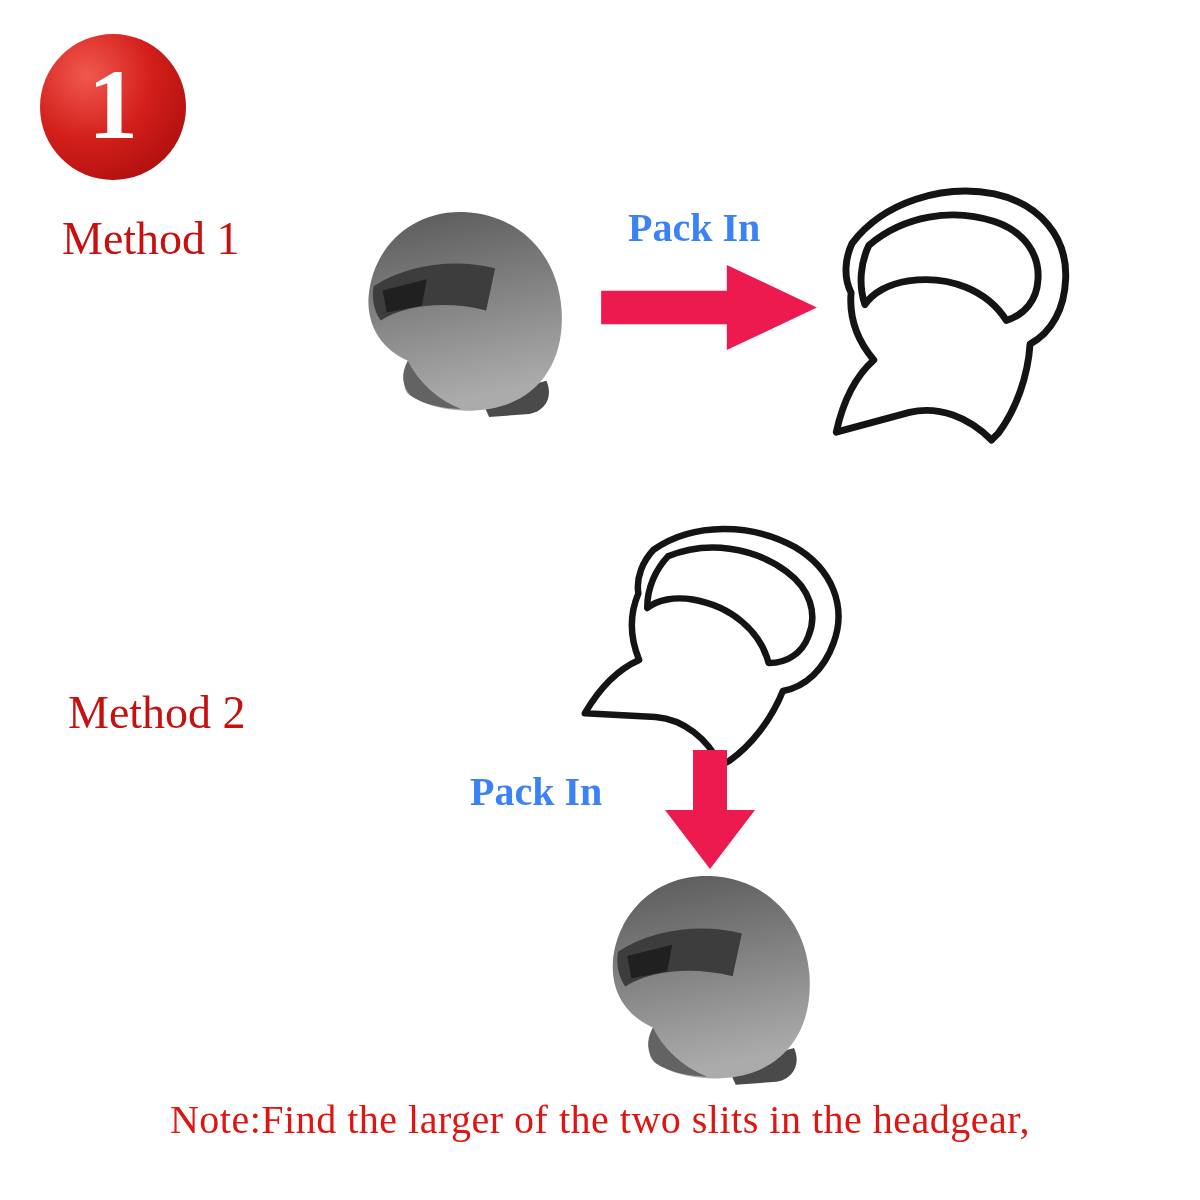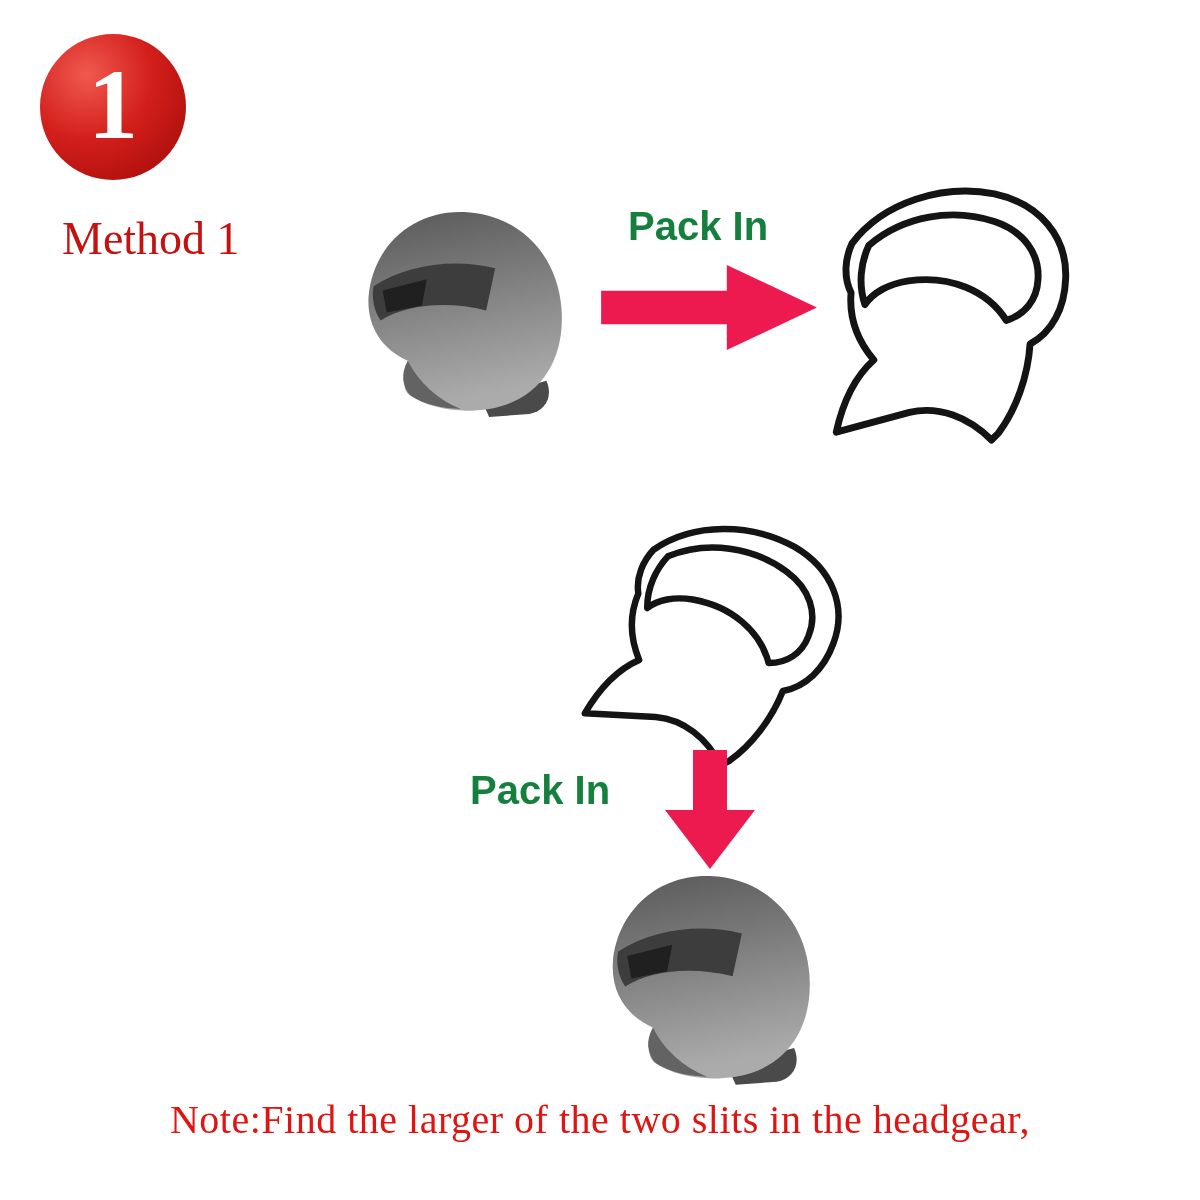--- a/index.html
+++ b/index.html
@@ -40,24 +40,24 @@
 
   .method-label {
     font-size: 46px;
     color: #c61111;
     white-space: nowrap;
   }
   .m1 { left: 62px; top: 212px; font-family: Liberation Serif, serif; }
   .m2 { left: 68px; top: 686px; }
 
   .packin {
-    font-family: Liberation Sans, sans-serif;
+    font-family: Liberation Serif, serif;
     font-weight: 700;
     font-size: 40px;
-    color: #15803d;
+    color: #3b82f6;
     white-space: nowrap;
   }
   .p1 { left: 628px; top: 204px; }
   .p2 { left: 470px; top: 768px; }
 
   .helmet-gray svg, .outline svg, .arrow-wrap svg { display: block; width: 100%; height: 100%; }
 
   .h1 { left: 342px; top: 208px; width: 232px; height: 216px; }
   .h2 { left: 586px; top: 872px; width: 236px; height: 220px; }
 
@@ -121,20 +121,21 @@
     </svg>
   </div>
 
   <div class="abs outline o2">
     <svg viewBox="0 0 270 265">
       <path d="M40 62 C72 20 132 2 184 12 C230 22 258 56 256 98 C255 128 242 152 220 164 C218 196 206 230 188 254 L181 261 C158 238 128 226 98 233 L24 253 C31 221 44 196 62 180 C45 160 37 136 39 112 C31 96 33 77 40 62 Z" fill="#ffffff" stroke="#141414" stroke-width="7" stroke-linejoin="round"></path>
       <path d="M57 64 C92 34 142 26 184 40 C214 50 230 73 228 99 C227 119 215 134 196 140 C177 110 139 94 97 100 C77 103 61 112 53 124 C46 103 49 81 57 64 Z" fill="#ffffff" stroke="#141414" stroke-width="7" stroke-linejoin="round"></path>
     </svg>
   </div>
 
+  <div class="abs method-label m2">Method 2</div>
 
   <div class="abs packin p2">Pack In</div>
 
   <div class="abs arrow-wrap arrow-down-wrap">
     <svg viewBox="0 0 96 122">
       <path fill="#ec1a4e" d="M31 0 H65 V60 H93 L48 119 L3 60 H31 Z"></path>
     </svg>
   </div>
 
   <div class="abs helmet-gray h2">

